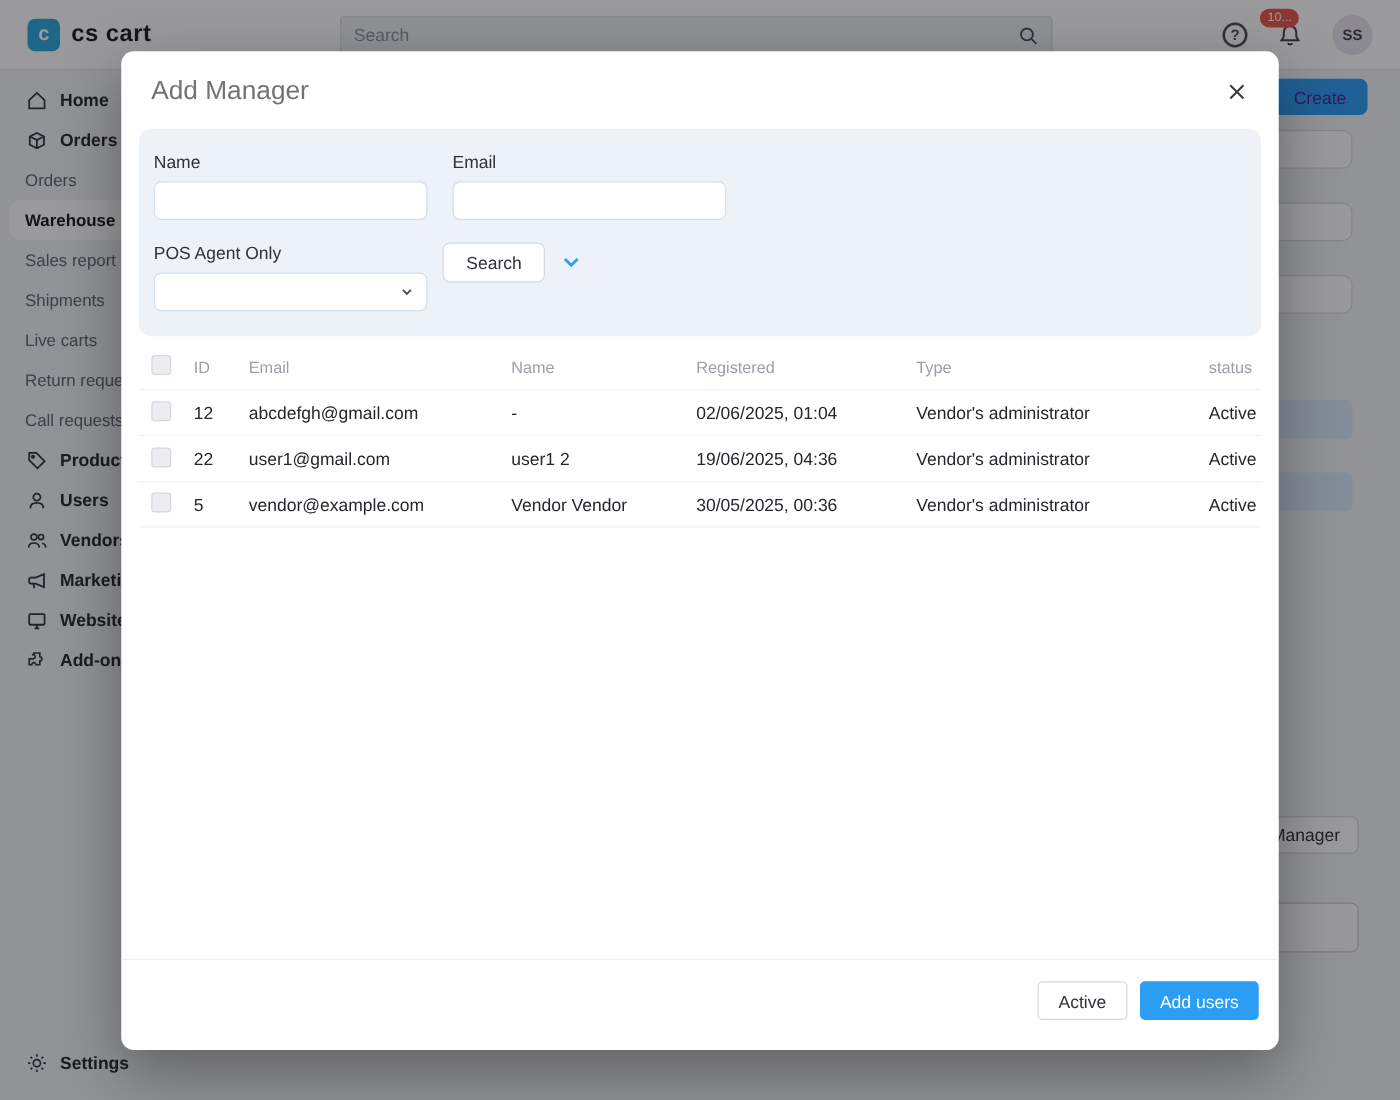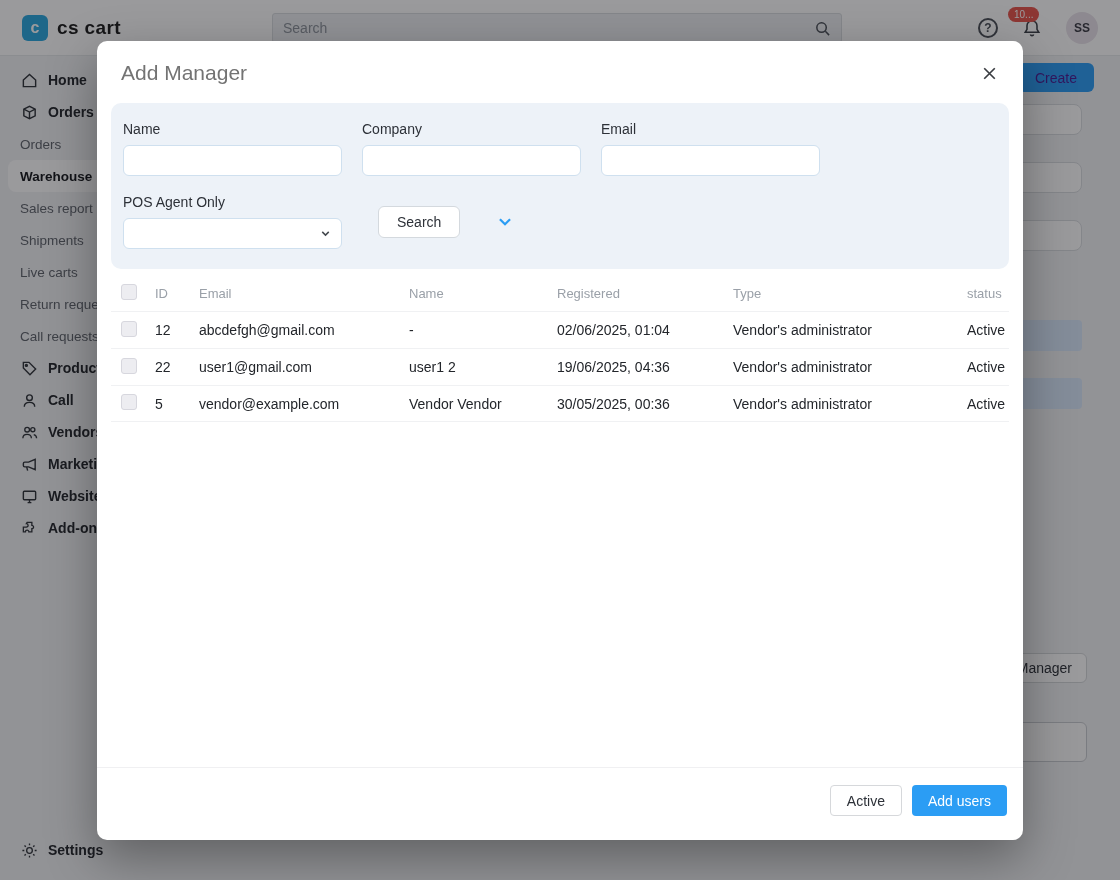--- a/index.html
+++ b/index.html
@@ -54,21 +54,21 @@
   .modal-header { display: flex; align-items: center; justify-content: space-between; padding: 20px 24px 18px; }
   .modal-title { font-size: 21px; font-weight: 400; color: #737373; }
   .close-btn { background: none; border: none; cursor: pointer; display: flex; align-items: center; }
 
   .filter-panel { margin: 0 14px; background: #edf2f8; border-radius: 10px; padding: 18px 12px 20px; }
   .filter-row { display: flex; gap: 20px; }
   .field { width: 219px; }
   .field label { display: block; font-size: 14px; color: #2d3138; margin-bottom: 8px; }
   .text-input { width: 100%; height: 31px; border: 1px solid #cfe0ef; border-radius: 6px; background: #fff;
                 outline: none; padding: 0 8px; font-size: 14px; color: #333; }
-  .filter-row2 { margin-top: 18px; display: flex; align-items: center; gap: 36px; }
+  .filter-row2 { margin-top: 18px; display: flex; align-items: flex-start; gap: 12px; }
   .select-box { width: 219px; height: 31px; background: #fff; border: 1px solid #cfe0ef; border-radius: 6px;
                 display: flex; align-items: center; justify-content: space-between; padding: 0 9px; cursor: pointer; }
   .search-btn { height: 32px; padding: 0 18px; background: #fff; border: 1px solid #d4d9de; border-radius: 6px;
                 font-size: 14px; color: #2d3138; cursor: pointer; }
   .expand-chevron { display: flex; align-items: center; height: 32px; cursor: pointer; }
 
   .table { margin: 6px 14px 0; }
   .t-row { display: grid; grid-template-columns: 34px 44px 210px 148px 176px 234px 1fr;
            align-items: center; padding: 0 10px; }
   .t-head { height: 36px; font-size: 13px; color: #9aa0a8; }
@@ -162,21 +162,21 @@
       </span>
     <span>Products</span>
   </div>
   <div class="side-item section">
     <span class="side-icon">
       <svg width="17" height="17" viewBox="0 0 18 18" fill="none" stroke="#2e3238" stroke-width="1.5">
         <circle cx="9" cy="6" r="3"></circle>
           <path d="M3.5 15.5 c0 -3 2.5 -4.5 5.5 -4.5 s5.5 1.5 5.5 4.5"></path>
         </svg>
       </span>
-    <span>Call</span>
+    <span>Users</span>
   </div>
   <div class="side-item section">
     <span class="side-icon">
       <svg width="17" height="17" viewBox="0 0 18 18" fill="none" stroke="#2e3238" stroke-width="1.4">
         <circle cx="6.5" cy="6" r="2.5"></circle>
           <path d="M2 15 c0 -2.7 2 -4 4.5 -4 s4.5 1.3 4.5 4"></path>
         <circle cx="12.5" cy="6" r="2.2"></circle>
           <path d="M13.5 11.2 c2 .4 3 1.7 3 3.8"></path>
         </svg>
       </span>
@@ -237,24 +237,20 @@
       <svg width="19" height="19" viewBox="0 0 18 18" fill="none" stroke="#3a3d42" stroke-width="1.6">
         <path d="M4 4 L14 14 M14 4 L4 14"></path>
         </svg>
     </button>
   </div>
 
   <div class="filter-panel">
     <div class="filter-row">
       <div class="field">
         <label>Name</label>
-        <input class="text-input" type="text" style="">
-      </div>
-      <div class="field">
-        <label>Company</label>
         <input class="text-input" type="text" style="">
       </div>
       <div class="field">
         <label>Email</label>
         <input class="text-input" type="text" style="">
       </div>
     </div>
     <div class="filter-row2">
       <div class="field">
         <label>POS Agent Only</label>

